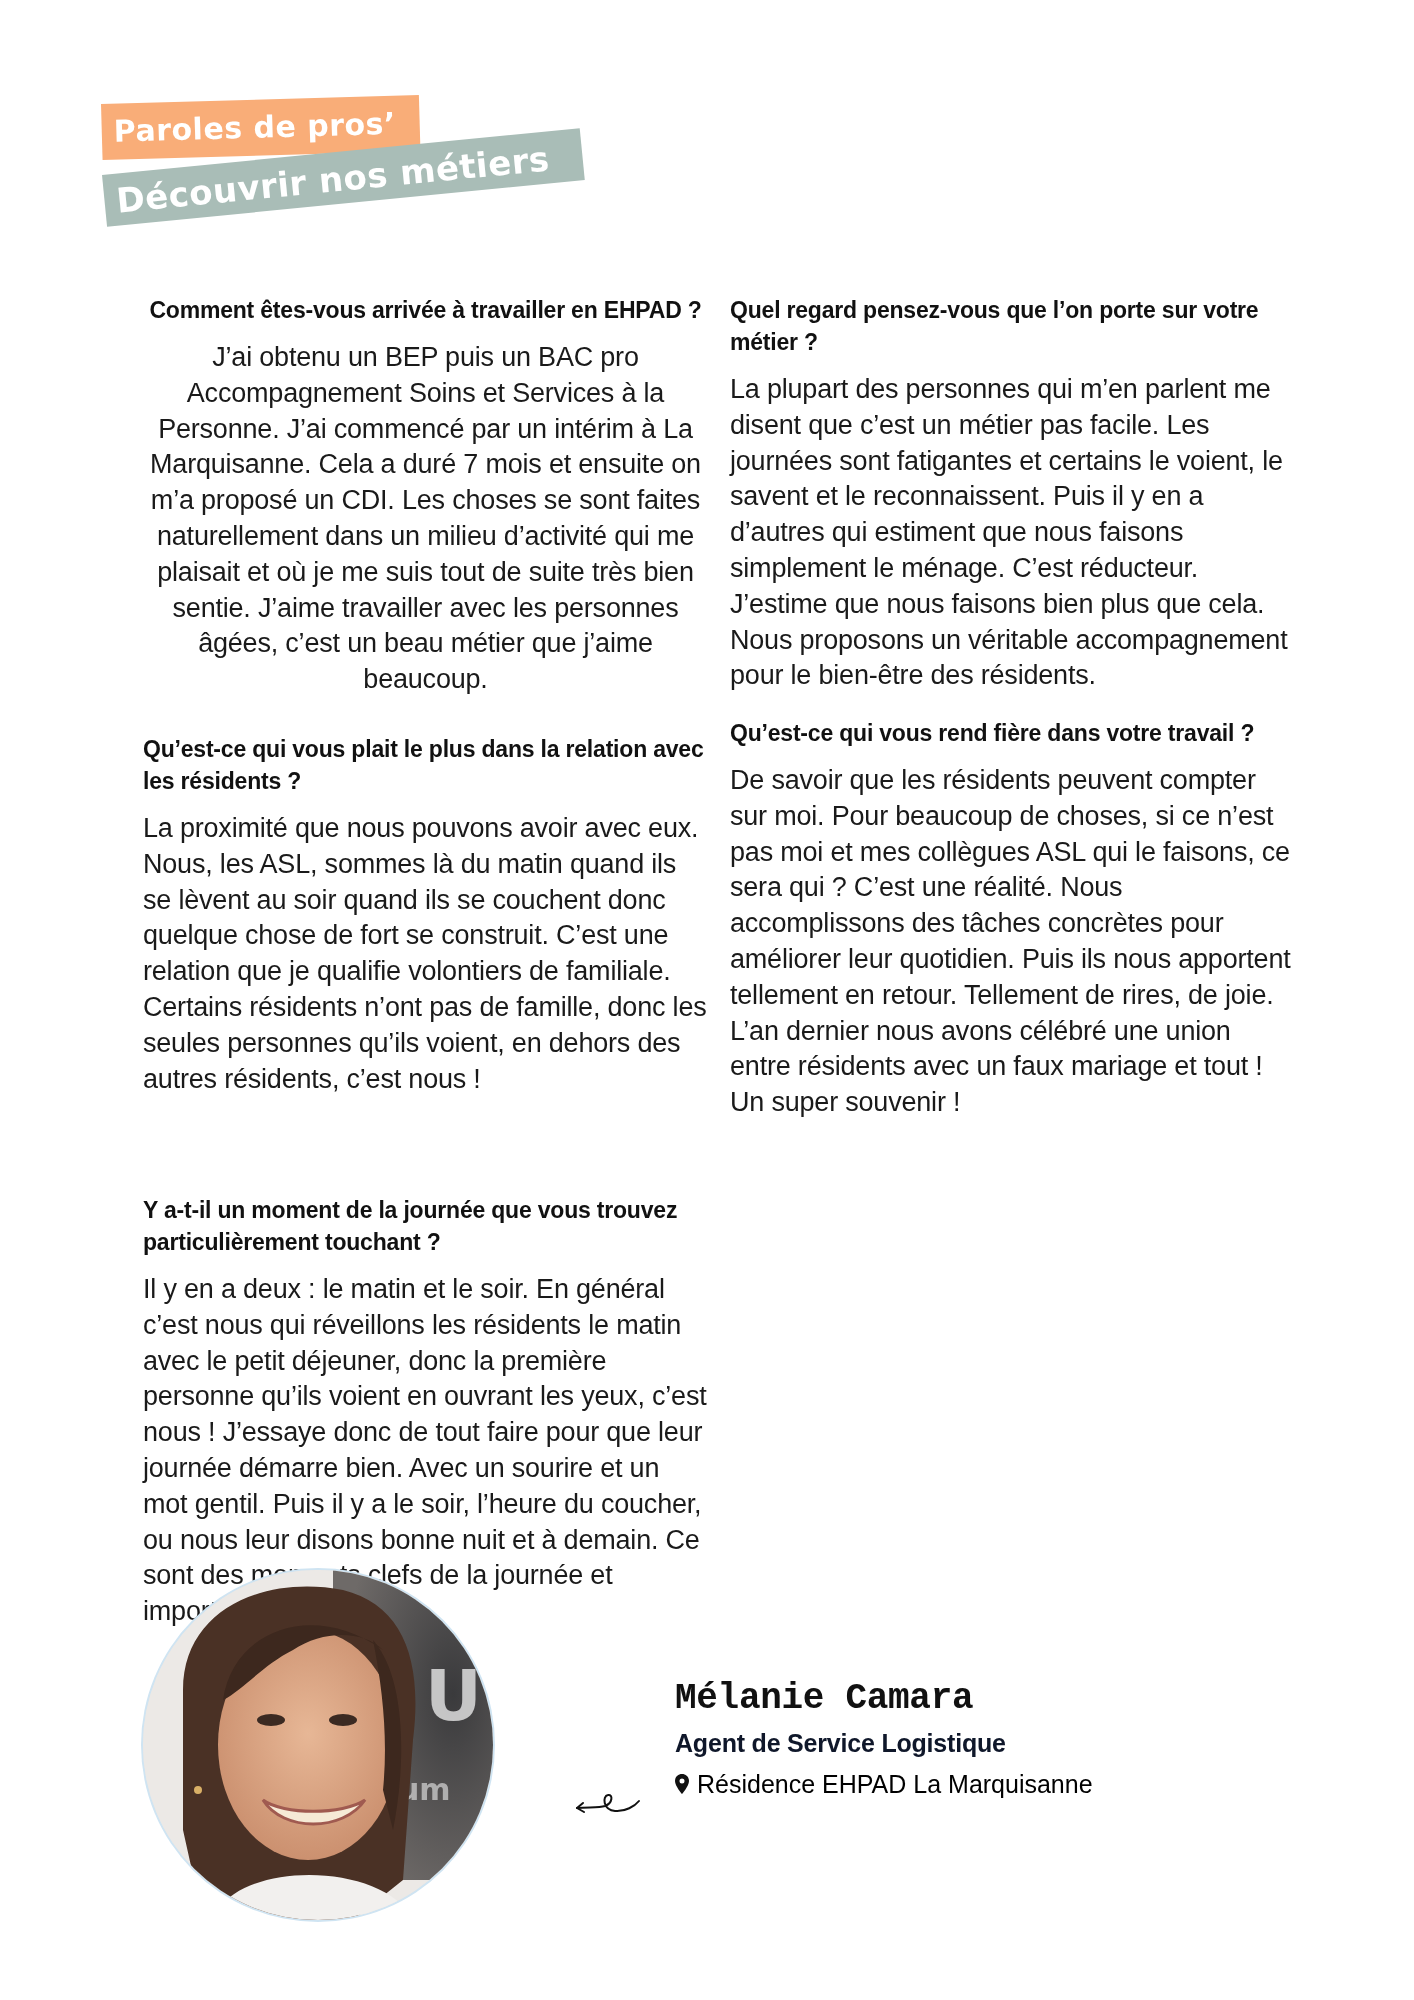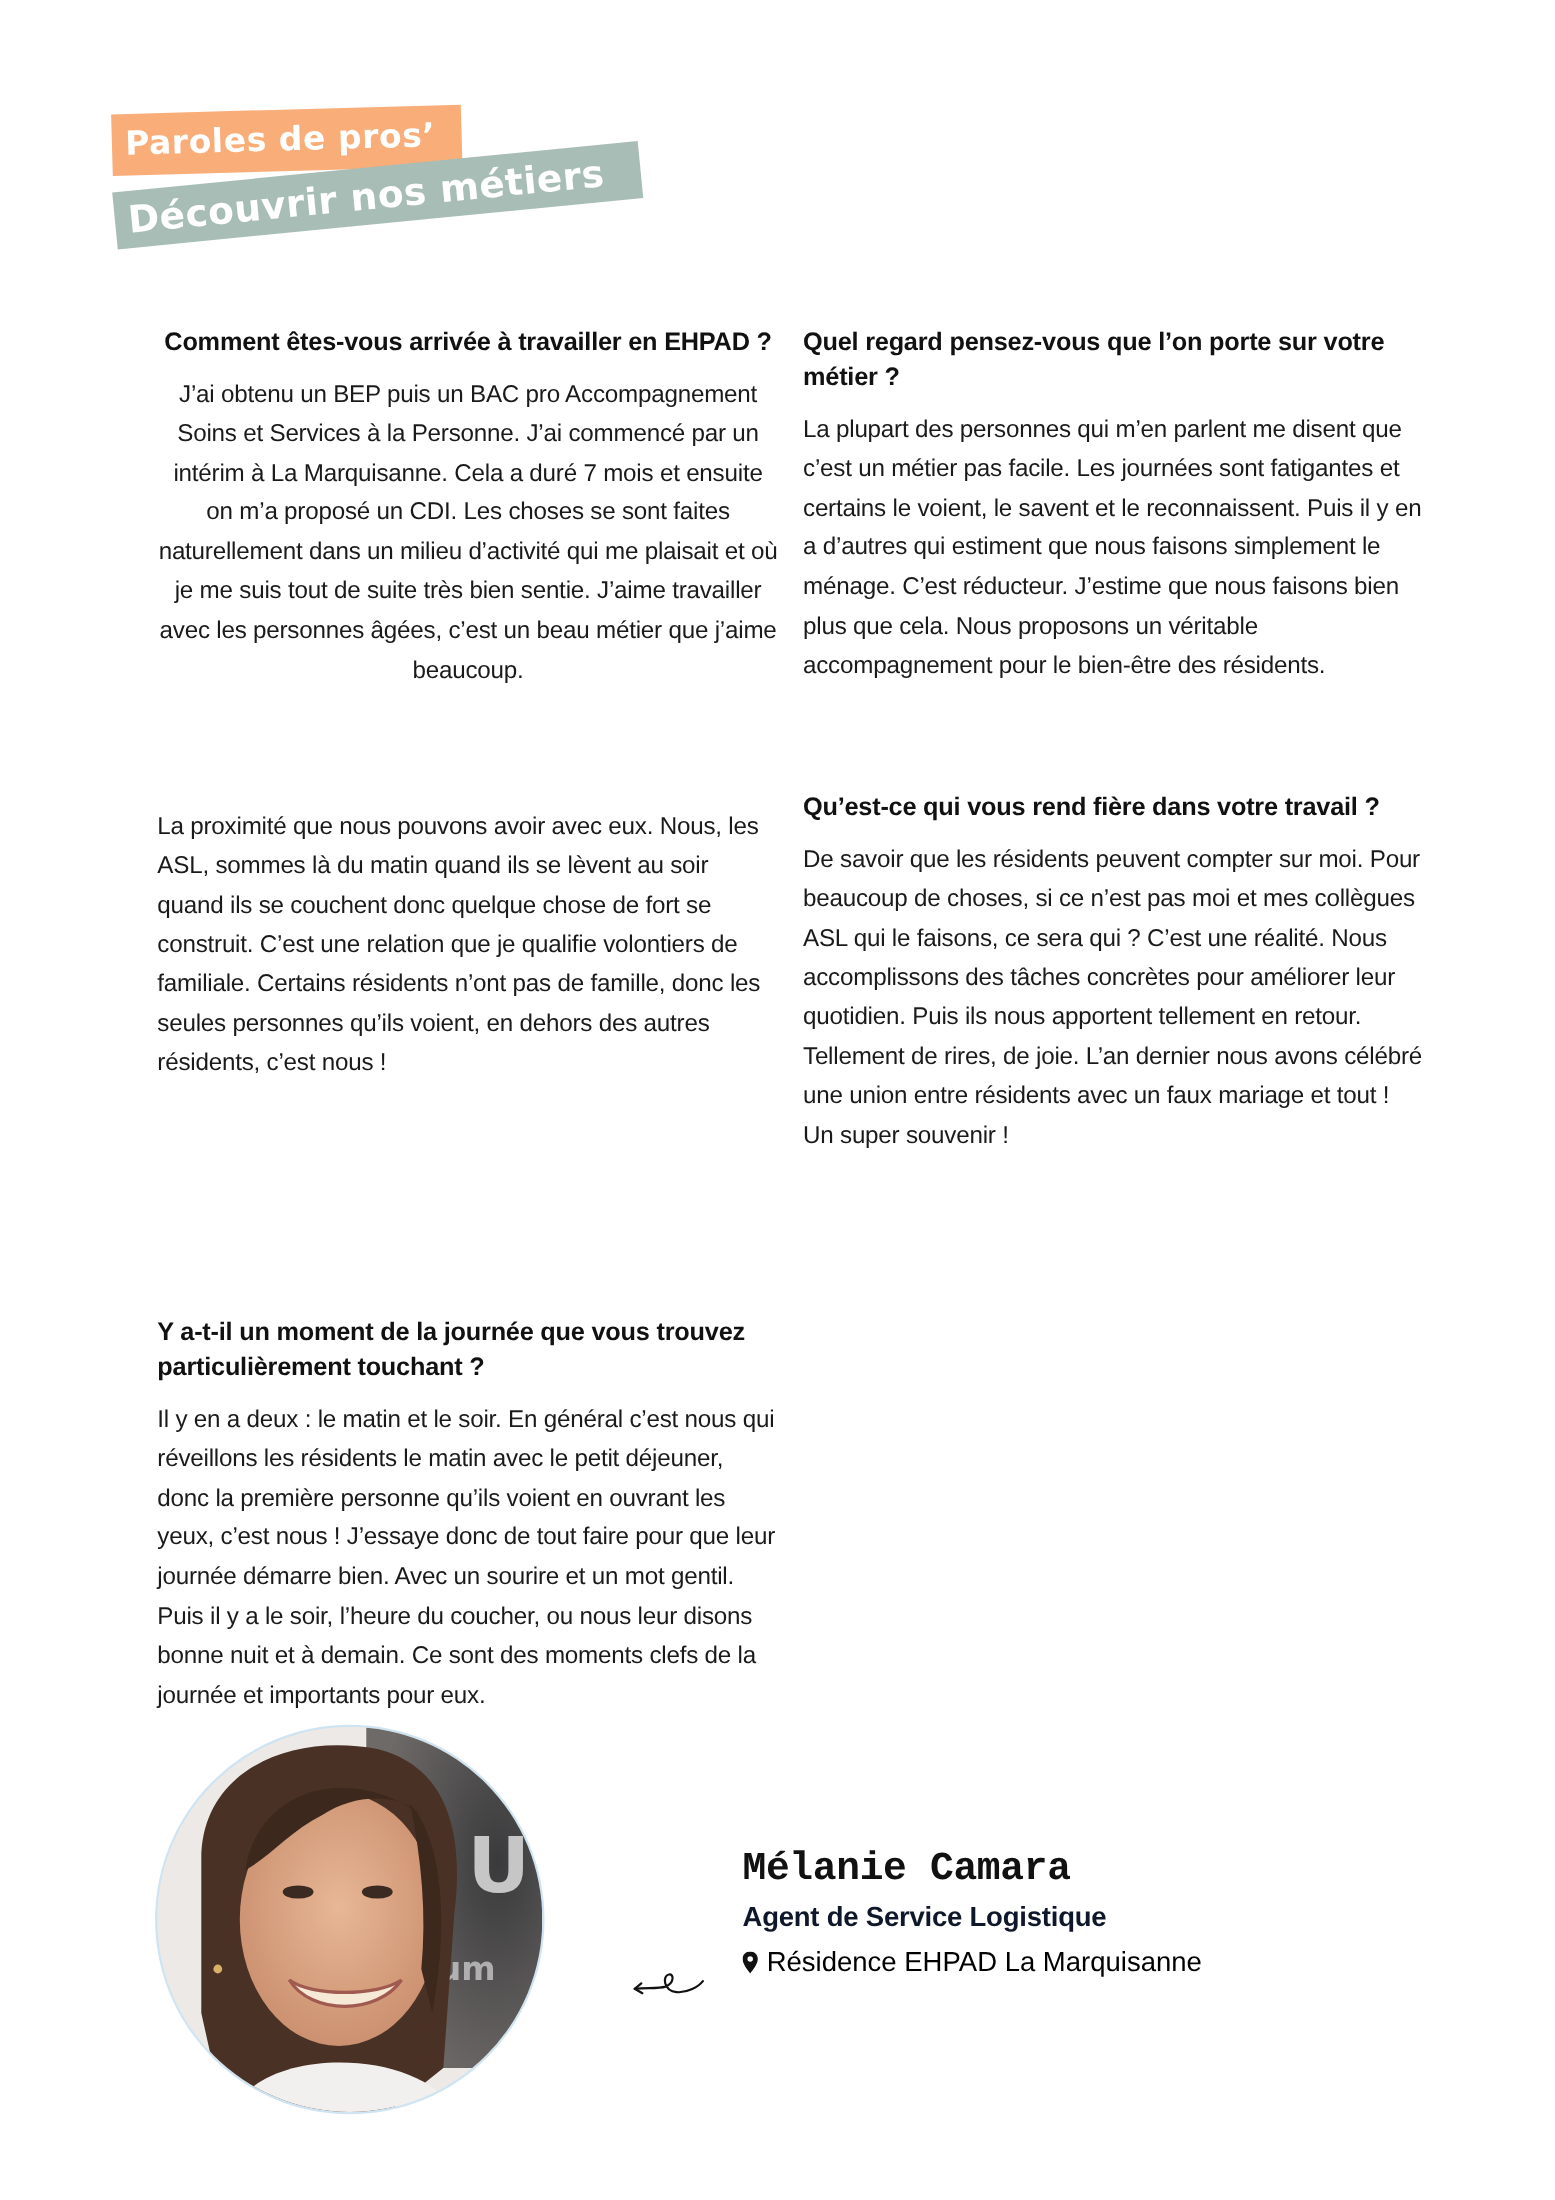--- a/index.html
+++ b/index.html
@@ -68,21 +68,21 @@
       font-family: "Liberation Sans", sans-serif;
       font-weight: bold;
       font-size: 23px;
       line-height: 32px;
       margin: 0 0 14px 0;
       color: #111111;
       letter-spacing: -0.2px;
     }
     .a {
       font-family: "Liberation Sans", sans-serif;
-      font-size: 22px;
+      font-size: 27px;
       line-height: 35.8px;
       margin: 0;
       color: #1a1a1a;
       letter-spacing: -0.2px;
     }
 
     
     .photo {
       position: absolute;
       left: 143px;
@@ -154,20 +154,21 @@
 <div class="banner banner-gray">
   <span>Découvrir nos métiers</span>
 </div>
 
 <div class="col col-left">
   <div class="qa" style="top:294px;text-align:center;">
     <h2 class="q">Comment êtes-vous arrivée à travailler en EHPAD ?</h2>
     <p class="a">J’ai obtenu un BEP puis un BAC pro Accompagnement Soins et Services à la Personne. J’ai commencé par un intérim à La Marquisanne. Cela a duré 7 mois et ensuite on m’a proposé un CDI. Les choses se sont faites naturellement dans un milieu d’activité qui me plaisait et où je me suis tout de suite très bien sentie. J’aime travailler avec les personnes âgées, c’est un beau métier que j’aime beaucoup.</p>
   </div>
   <div class="qa" style="top:733px;">
+    <h2 class="q">Qu’est-ce qui vous plait le plus dans la relation avec les résidents ?</h2>
     <p class="a">La proximité que nous pouvons avoir avec eux. Nous, les ASL, sommes là du matin quand ils se lèvent au soir quand ils se couchent donc quelque chose de fort se construit. C’est une relation que je qualifie volontiers de familiale. Certains résidents n’ont pas de famille, donc les seules personnes qu’ils voient, en dehors des autres résidents, c’est nous !</p>
   </div>
   <div class="qa" style="top:1194px;">
     <h2 class="q">Y a-t-il un moment de la journée que vous trouvez particulièrement touchant ?</h2>
     <p class="a">Il y en a deux : le matin et le soir. En général c’est nous qui réveillons les résidents le matin avec le petit déjeuner, donc la première personne qu’ils voient en ouvrant les yeux, c’est nous ! J’essaye donc de tout faire pour que leur journée démarre bien. Avec un sourire et un mot gentil. Puis il y a le soir, l’heure du coucher, ou nous leur disons bonne nuit et à demain. Ce sont des moments clefs de la journée et importants pour eux.</p>
   </div>
 </div>
 
 <div class="col col-right">
   <div class="qa" style="top:294px;">

